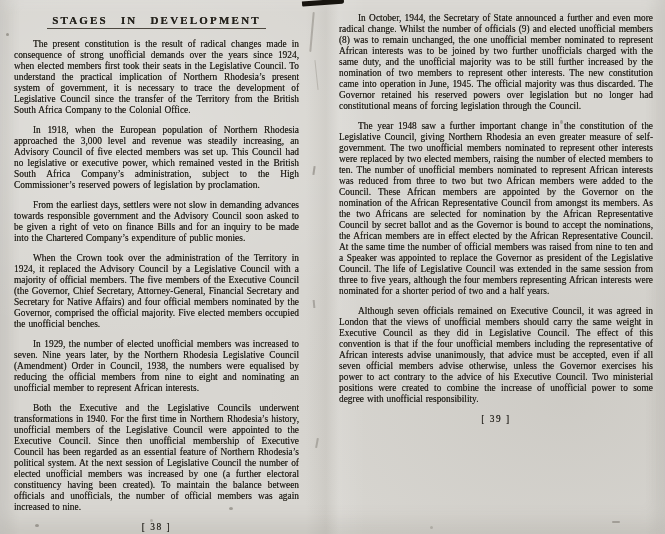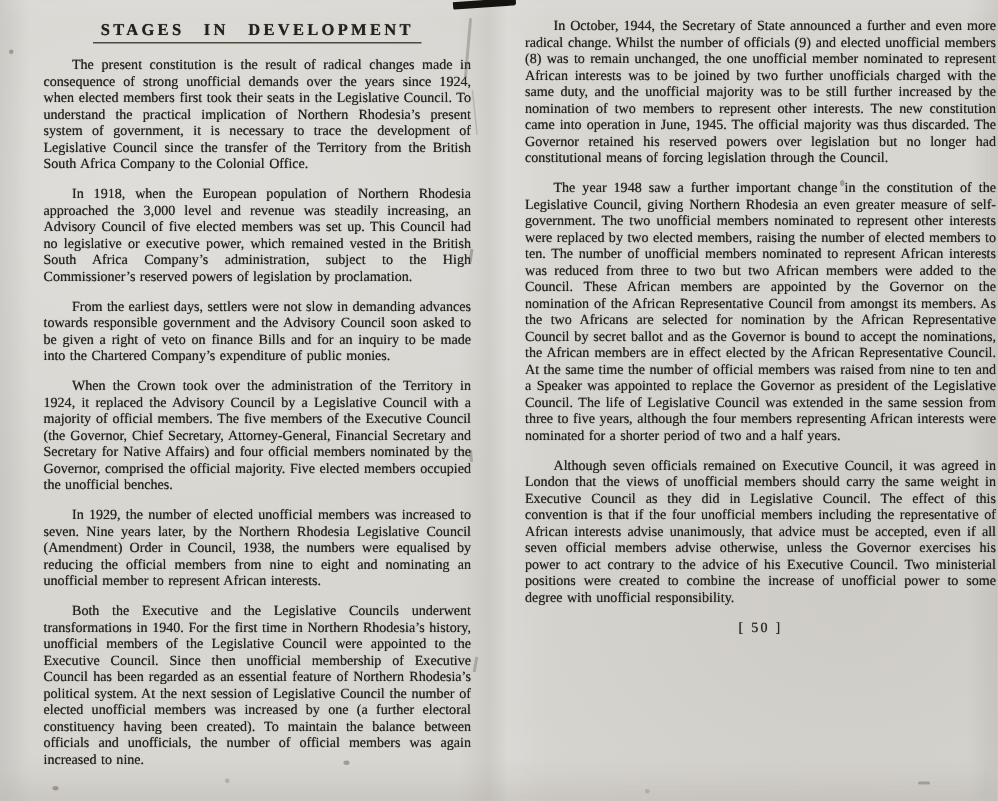--- a/index.html
+++ b/index.html
@@ -12,22 +12,22 @@
       radial-gradient(ellipse 420px 300px at 18% 25%, rgba(255,255,255,0.20), rgba(255,255,255,0) 70%),
       radial-gradient(ellipse 500px 380px at 85% 75%, rgba(118,112,100,0.10), rgba(118,112,100,0) 60%),
       linear-gradient(90deg, rgba(0,0,0,0.05) 0px, rgba(0,0,0,0) 3%, rgba(0,0,0,0) 46%, rgba(105,99,88,0.09) 49%, rgba(255,255,255,0.10) 51%, rgba(0,0,0,0) 55%, rgba(0,0,0,0) 97%, rgba(0,0,0,0.04) 100%);
     box-shadow:
       inset 0 -10px 20px rgba(115,108,96,0.16),
       inset 0 5px 12px rgba(255,255,255,0.18);
     font-family:"Liberation Serif","DejaVu Serif",serif;
     color:#24221c;
   }
   .page { position:absolute; top:0; }
-  .page-left  { left:29px;  width:285px; }
-  .page-right { left:350px; width:314px; }
+  .page-left  { left:14px;  width:285px; }
+  .page-right { left:339px; width:314px; }
 
   .title-wrap { text-align:center; margin:10px 0 10px 0; }
   .title-wrap span {
     display:inline-block;
     font-weight:bold;
     font-size:11px;
     letter-spacing:2.2px;
     word-spacing:8px;
     padding:0 5px 2px 5px;
     border-bottom:1px solid #4d4840;
@@ -80,29 +80,30 @@
       <span>STAGES IN DEVELOPMENT</span>
     </div>
     <div class="content">
       <p>The present constitution is the result of radical changes made in consequence of strong unofficial demands over the years since 1924, when elected members first took their seats in the Legislative Council. To understand the practical implication of Northern Rhodesia’s present system of government, it is necessary to trace the development of Legislative Council since the transfer of the Territory from the British South Africa Company to the Colonial Office.</p>
       <p>In 1918, when the European population of Northern Rhodesia approached the 3,000 level and revenue was steadily increasing, an Advisory Council of five elected members was set up.  This Council had no legislative or executive power, which remained vested in the British South Africa Company’s administration, subject to the High Commissioner’s reserved powers of legislation by proclamation.</p>
       <p>From the earliest days, settlers were not slow in demanding advances towards responsible government and the Advisory Council soon asked to be given a right of veto on finance Bills and for an inquiry to be made into the Chartered Company’s expenditure of public monies.</p>
       <p>When the Crown took over the administration of the Territory in 1924, it replaced the Advisory Council by a Legislative Council with a majority of official members.  The five members of the Executive Council (the Governor, Chief Secretary, Attorney-General, Financial Secretary and Secretary for Native Affairs) and four official members nominated by the Governor, comprised the official majority.  Five elected members occupied the unofficial benches.</p>
       <p>In 1929, the number of elected unofficial members was increased to seven.  Nine years later, by the Northern Rhodesia Legislative Council (Amendment) Order in Council, 1938, the numbers were equalised by reducing the official members from nine to eight and nominating an unofficial member to represent African interests.</p>
       <p>Both the Executive and the Legislative Councils underwent transformations in 1940.  For the first time in Northern Rhodesia’s history, unofficial members of the Legislative Council were appointed to the Executive Council.  Since then unofficial membership of Executive Council has been regarded as an essential feature of Northern Rhodesia’s political system.  At the next session of Legislative Council the number of elected unofficial members was increased by one (a further electoral constituency having been created).  To maintain the balance between officials and unofficials, the number of official members was again increased to nine.</p>
     </div>
+    <div class="pagenum">[ 38 ]</div>
   </div>
 
   <div class="page page-right">
     <div class="content">
       <p>In October, 1944, the Secretary of State announced a further and even more radical change.  Whilst the number of officials (9) and elected unofficial members (8) was to remain unchanged, the one unofficial member nominated to represent African interests was to be joined by two further unofficials charged with the same duty, and the unofficial majority was to be still further increased by the nomination of two members to represent other interests.  The new constitution came into operation in June, 1945.  The official majority was thus discarded.  The Governor retained his reserved powers over legislation but no longer had constitutional means of forcing legislation through the Council.</p>
       <p>The year 1948 saw a further important change in the constitution of the Legislative Council, giving Northern Rhodesia an even greater measure of self-government.  The two unofficial members nominated to represent other interests were replaced by two elected members, raising the number of elected members to ten.  The number of unofficial members nominated to represent African interests was reduced from three to two but two African members were added to the Council.  These African members are appointed by the Governor on the nomination of the African Representative Council from amongst its members.  As the two Africans are selected for nomination by the African Representative Council by secret ballot and as the Governor is bound to accept the nominations, the African members are in effect elected by the African Representative Council.  At the same time the number of official members was raised from nine to ten and a Speaker was appointed to replace the Governor as president of the Legislative Council.  The life of Legislative Council was extended in the same session from three to five years, although the four members representing African interests were nominated for a shorter period of two and a half years.</p>
       <p>Although seven officials remained on Executive Council, it was agreed in London that the views of unofficial members should carry the same weight in Executive Council as they did in Legislative Council. The effect of this convention is that if the four unofficial members including the representative of African interests advise unanimously, that advice must be accepted, even if all seven official members advise otherwise, unless the Governor exercises his power to act contrary to the advice of his Executive Council.  Two ministerial positions were created to combine the increase of unofficial power to some degree with unofficial responsibility.</p>
     </div>
-    <div class="pagenum">[ 50 ]</div>
+    <div class="pagenum">[ 39 ]</div>
   </div>
 
   <div class="art art-top-wedge"></div>
   <div class="art art-squiggle1"></div>
   <div class="art art-squiggle2"></div>
   <div class="art art-tick1"></div>
   <div class="art art-tick2"></div>
   <div class="art art-tick3"></div>
   <div class="speck sp1"></div>
   <div class="speck sp2"></div>

